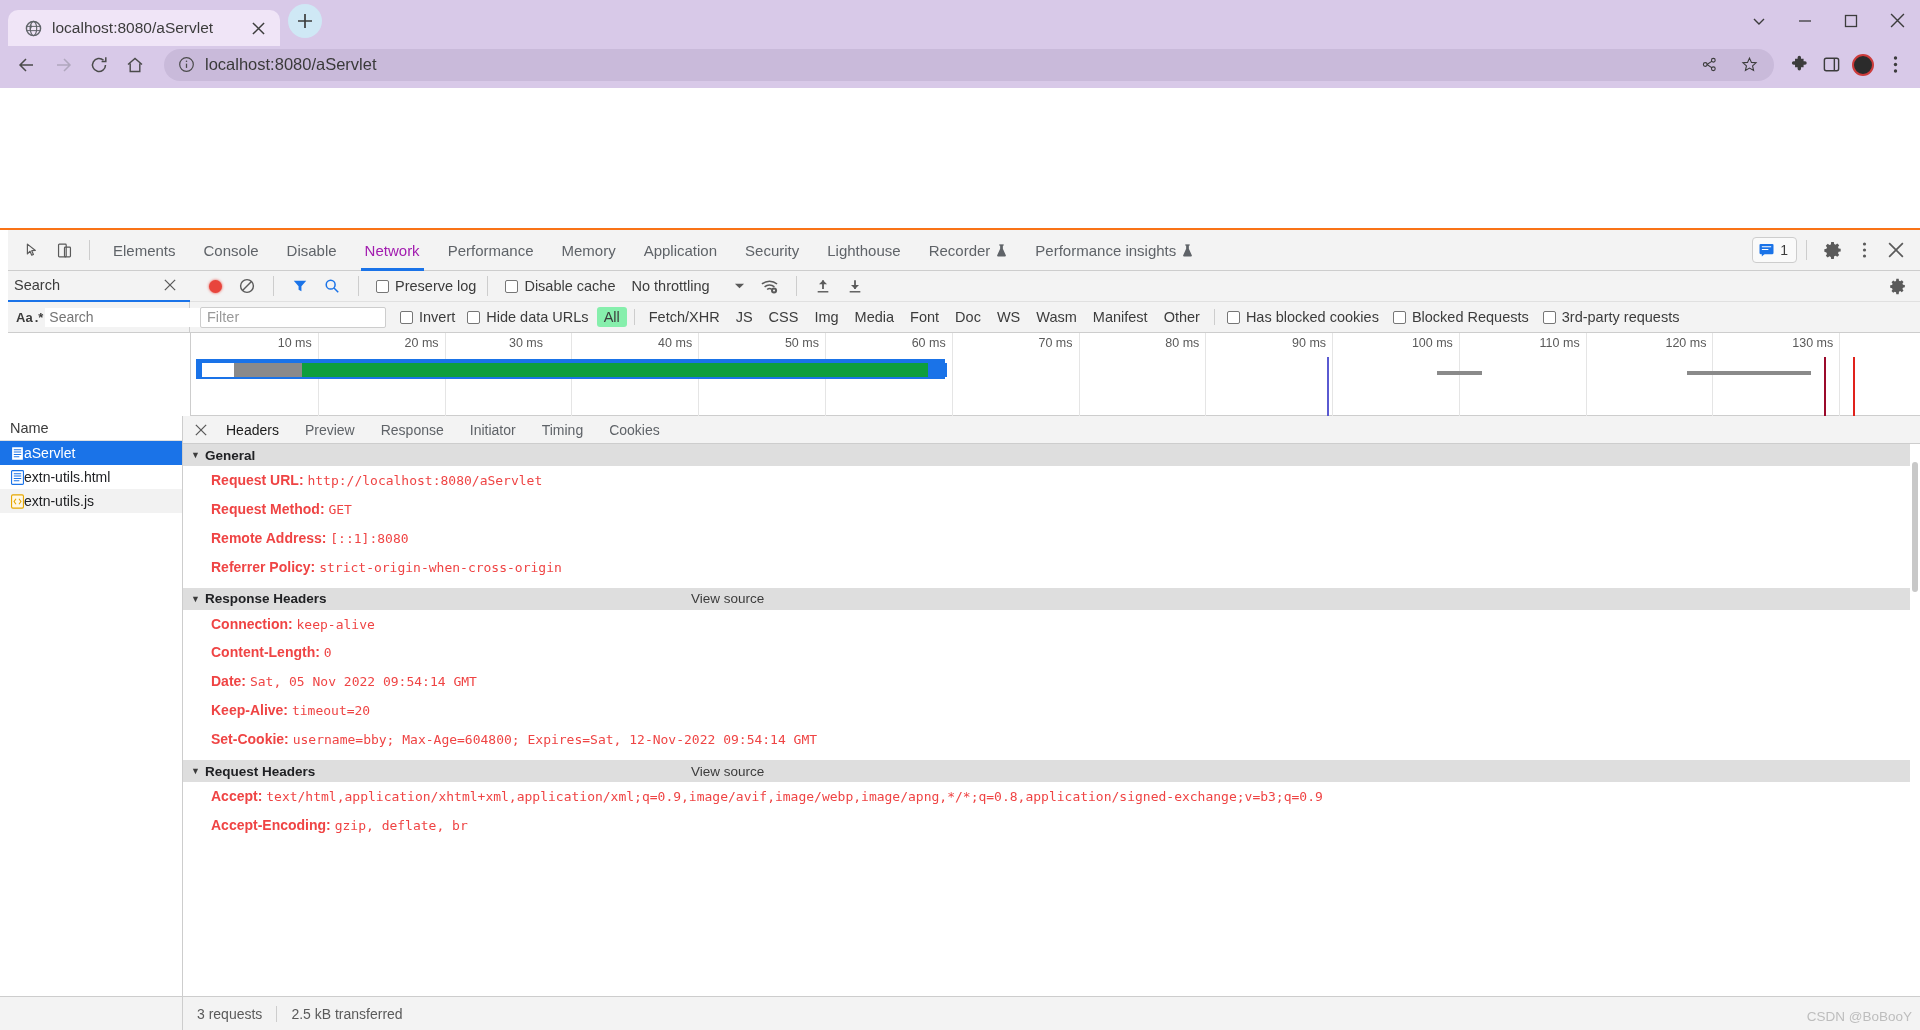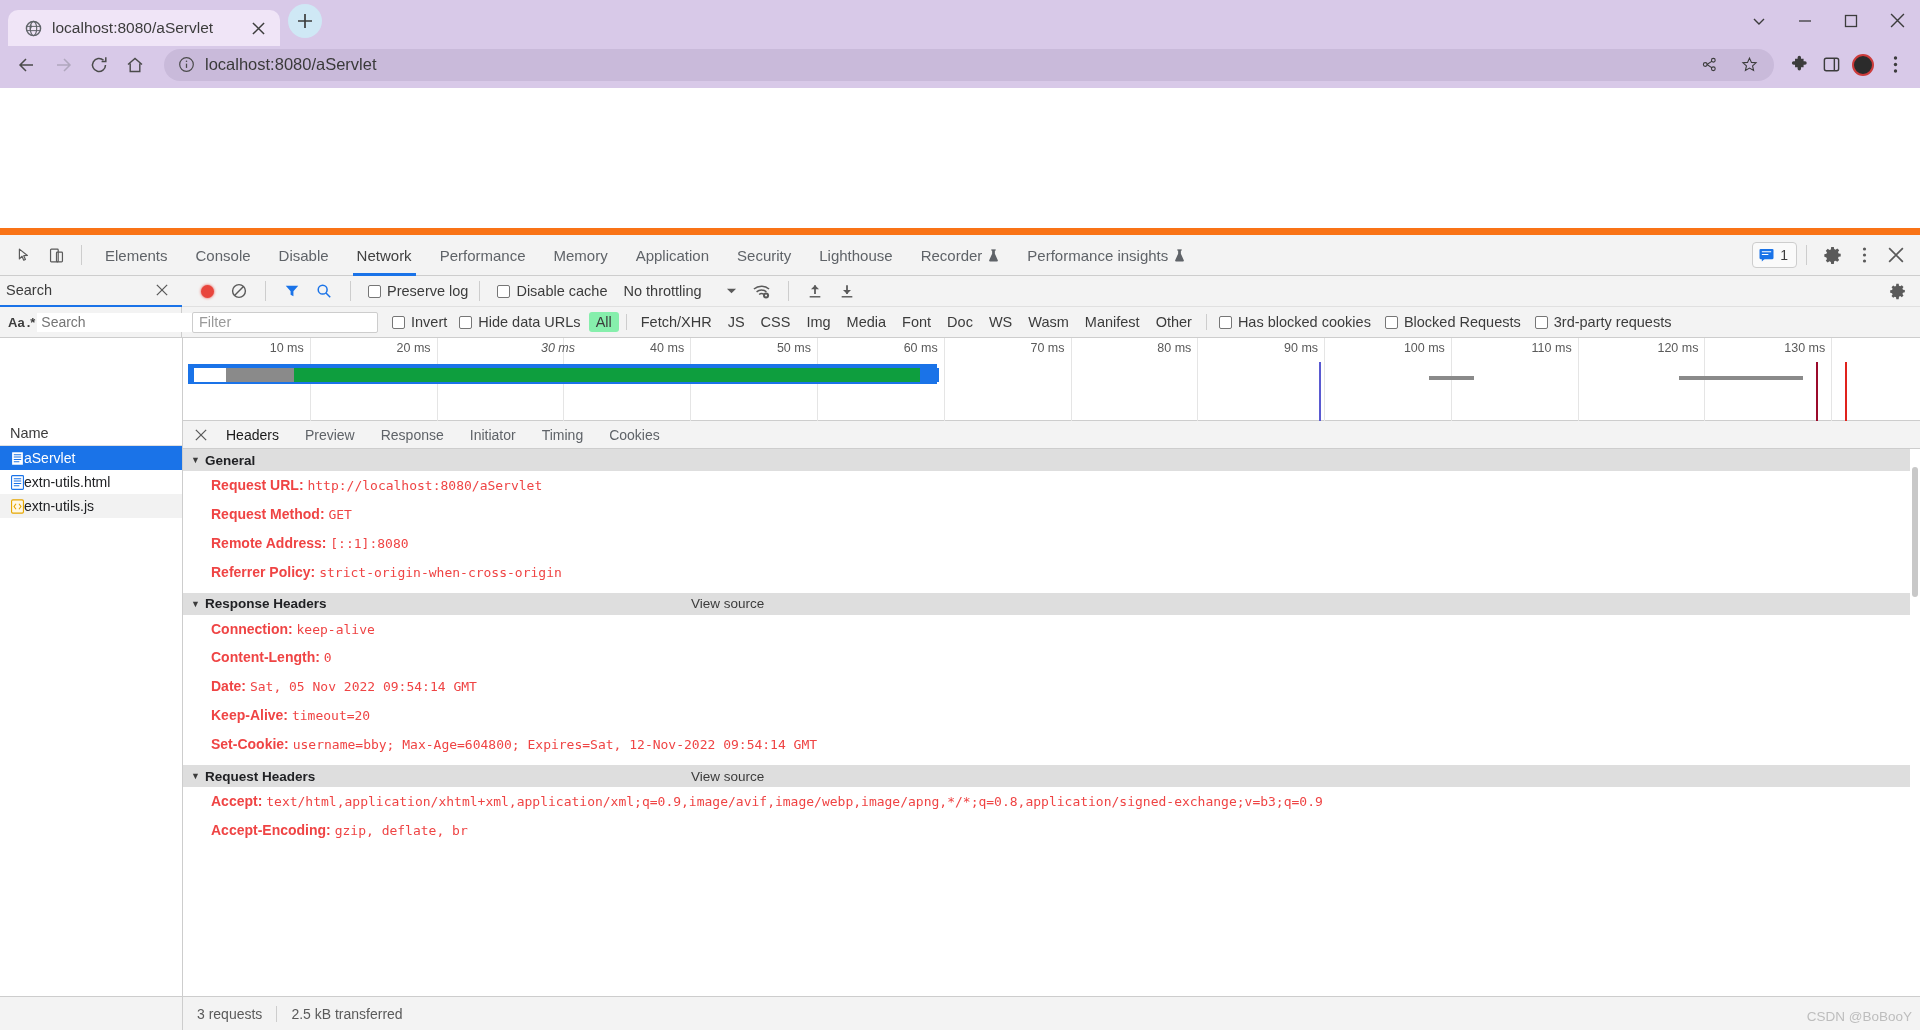--- a/index.html
+++ b/index.html
@@ -50,33 +50,33 @@
     border-radius: 16px; display:flex; align-items:center; padding: 0 10px 0 14px; gap: 10px;
   }
   .omnibox .urltext { flex:1; font-size: 16.5px; color:#3a3a3a; }
   .omni-ic { width: 30px; height: 30px; display:flex; align-items:center; justify-content:center; color:#3c3c3c; }
   .right-icons { display:flex; align-items:center; gap:2px; }
   .profile-dot { width: 22px; height:22px; border-radius:50%; background: #2b2b2b; border:2px solid #cc3b3b; }
 
   .page-blank { height: 140px; background:#fff; }
 
   
-  .devtools { position:absolute; left:0; top:228px; width:1920px; height: 802px; background:#ffffff; border-top:7px solid #f97316;}
+  .devtools { position:absolute; left:0; top:228px; width:1920px; height: 802px; background:#ffffff; border-top:2px solid #f97316;padding-left:8px;}
 
   .dt-tabbar {
     height: 41px; background:#f3f3f3; display:flex; align-items:center; border-bottom: 1px solid #cdcdcd;
     padding-left: 8px;
   }
   .dt-icobtn { width:28px; height:28px; display:flex; align-items:center; justify-content:center; color:#5a5a5a; margin: 0 2px;}
   .vsep { width:1px; height: 20px; background:#cdcdcd; margin: 0 9px; }
   .dt-tab {
     font-size: 15px; color:#5f6368; padding: 0 14px; height:41px; display:flex; align-items:center; gap:6px;
     position:relative; white-space: nowrap;
   }
-  .dt-tab.active { color:#404040; }
+  .dt-tab.active { color:#a21caf; }
   .dt-tab.active::after {
     content:''; position:absolute; left:10px; right:10px; bottom:0; height:3px; background:#1a73e8;
   }
   .flask { font-size: 13px; color:#5f6368; }
   .dt-tabbar-right { margin-left:auto; display:flex; align-items:center; padding-right: 8px; }
   .msgbadge {
     display:flex; align-items:center; gap:6px; border:1px solid #cdcdcd; border-radius:4px;
     padding: 2px 8px 2px 6px; height: 26px; background:#fafafa;
   }
   .msgbadge .cnt { font-size: 14px; color:#3c3c3c;}
@@ -513,21 +513,21 @@
     </div>
 
     <div class="overview">
       <div class="ov-left"></div>
       <div class="ov-grid" id="ov-grid">
           <div class="ov-tick" style="left: 126.788px;"></div>
           <div class="ov-lbl" style="left: 126.788px;">10 ms</div>
           <div class="ov-tick" style="left: 253.577px;"></div>
           <div class="ov-lbl" style="left: 253.577px;">20 ms</div>
           <div class="ov-tick" style="left: 380.365px;"></div>
-          <div class="ov-lbl" style="left: 398px; font-style: italic;">30 ms</div>
+          <div class="ov-lbl" style="left: 358px;">30 ms</div>
           <div class="ov-tick" style="left: 507.153px;"></div>
           <div class="ov-lbl" style="left: 507.153px;">40 ms</div>
           <div class="ov-tick" style="left: 633.942px;"></div>
           <div class="ov-lbl" style="left: 633.942px;">50 ms</div>
           <div class="ov-tick" style="left: 760.73px;"></div>
           <div class="ov-lbl" style="left: 760.73px;">60 ms</div>
           <div class="ov-tick" style="left: 887.518px;"></div>
           <div class="ov-lbl" style="left: 887.518px;">70 ms</div>
           <div class="ov-tick" style="left: 1014.31px;"></div>
           <div class="ov-lbl" style="left: 1014.31px;">80 ms</div>

